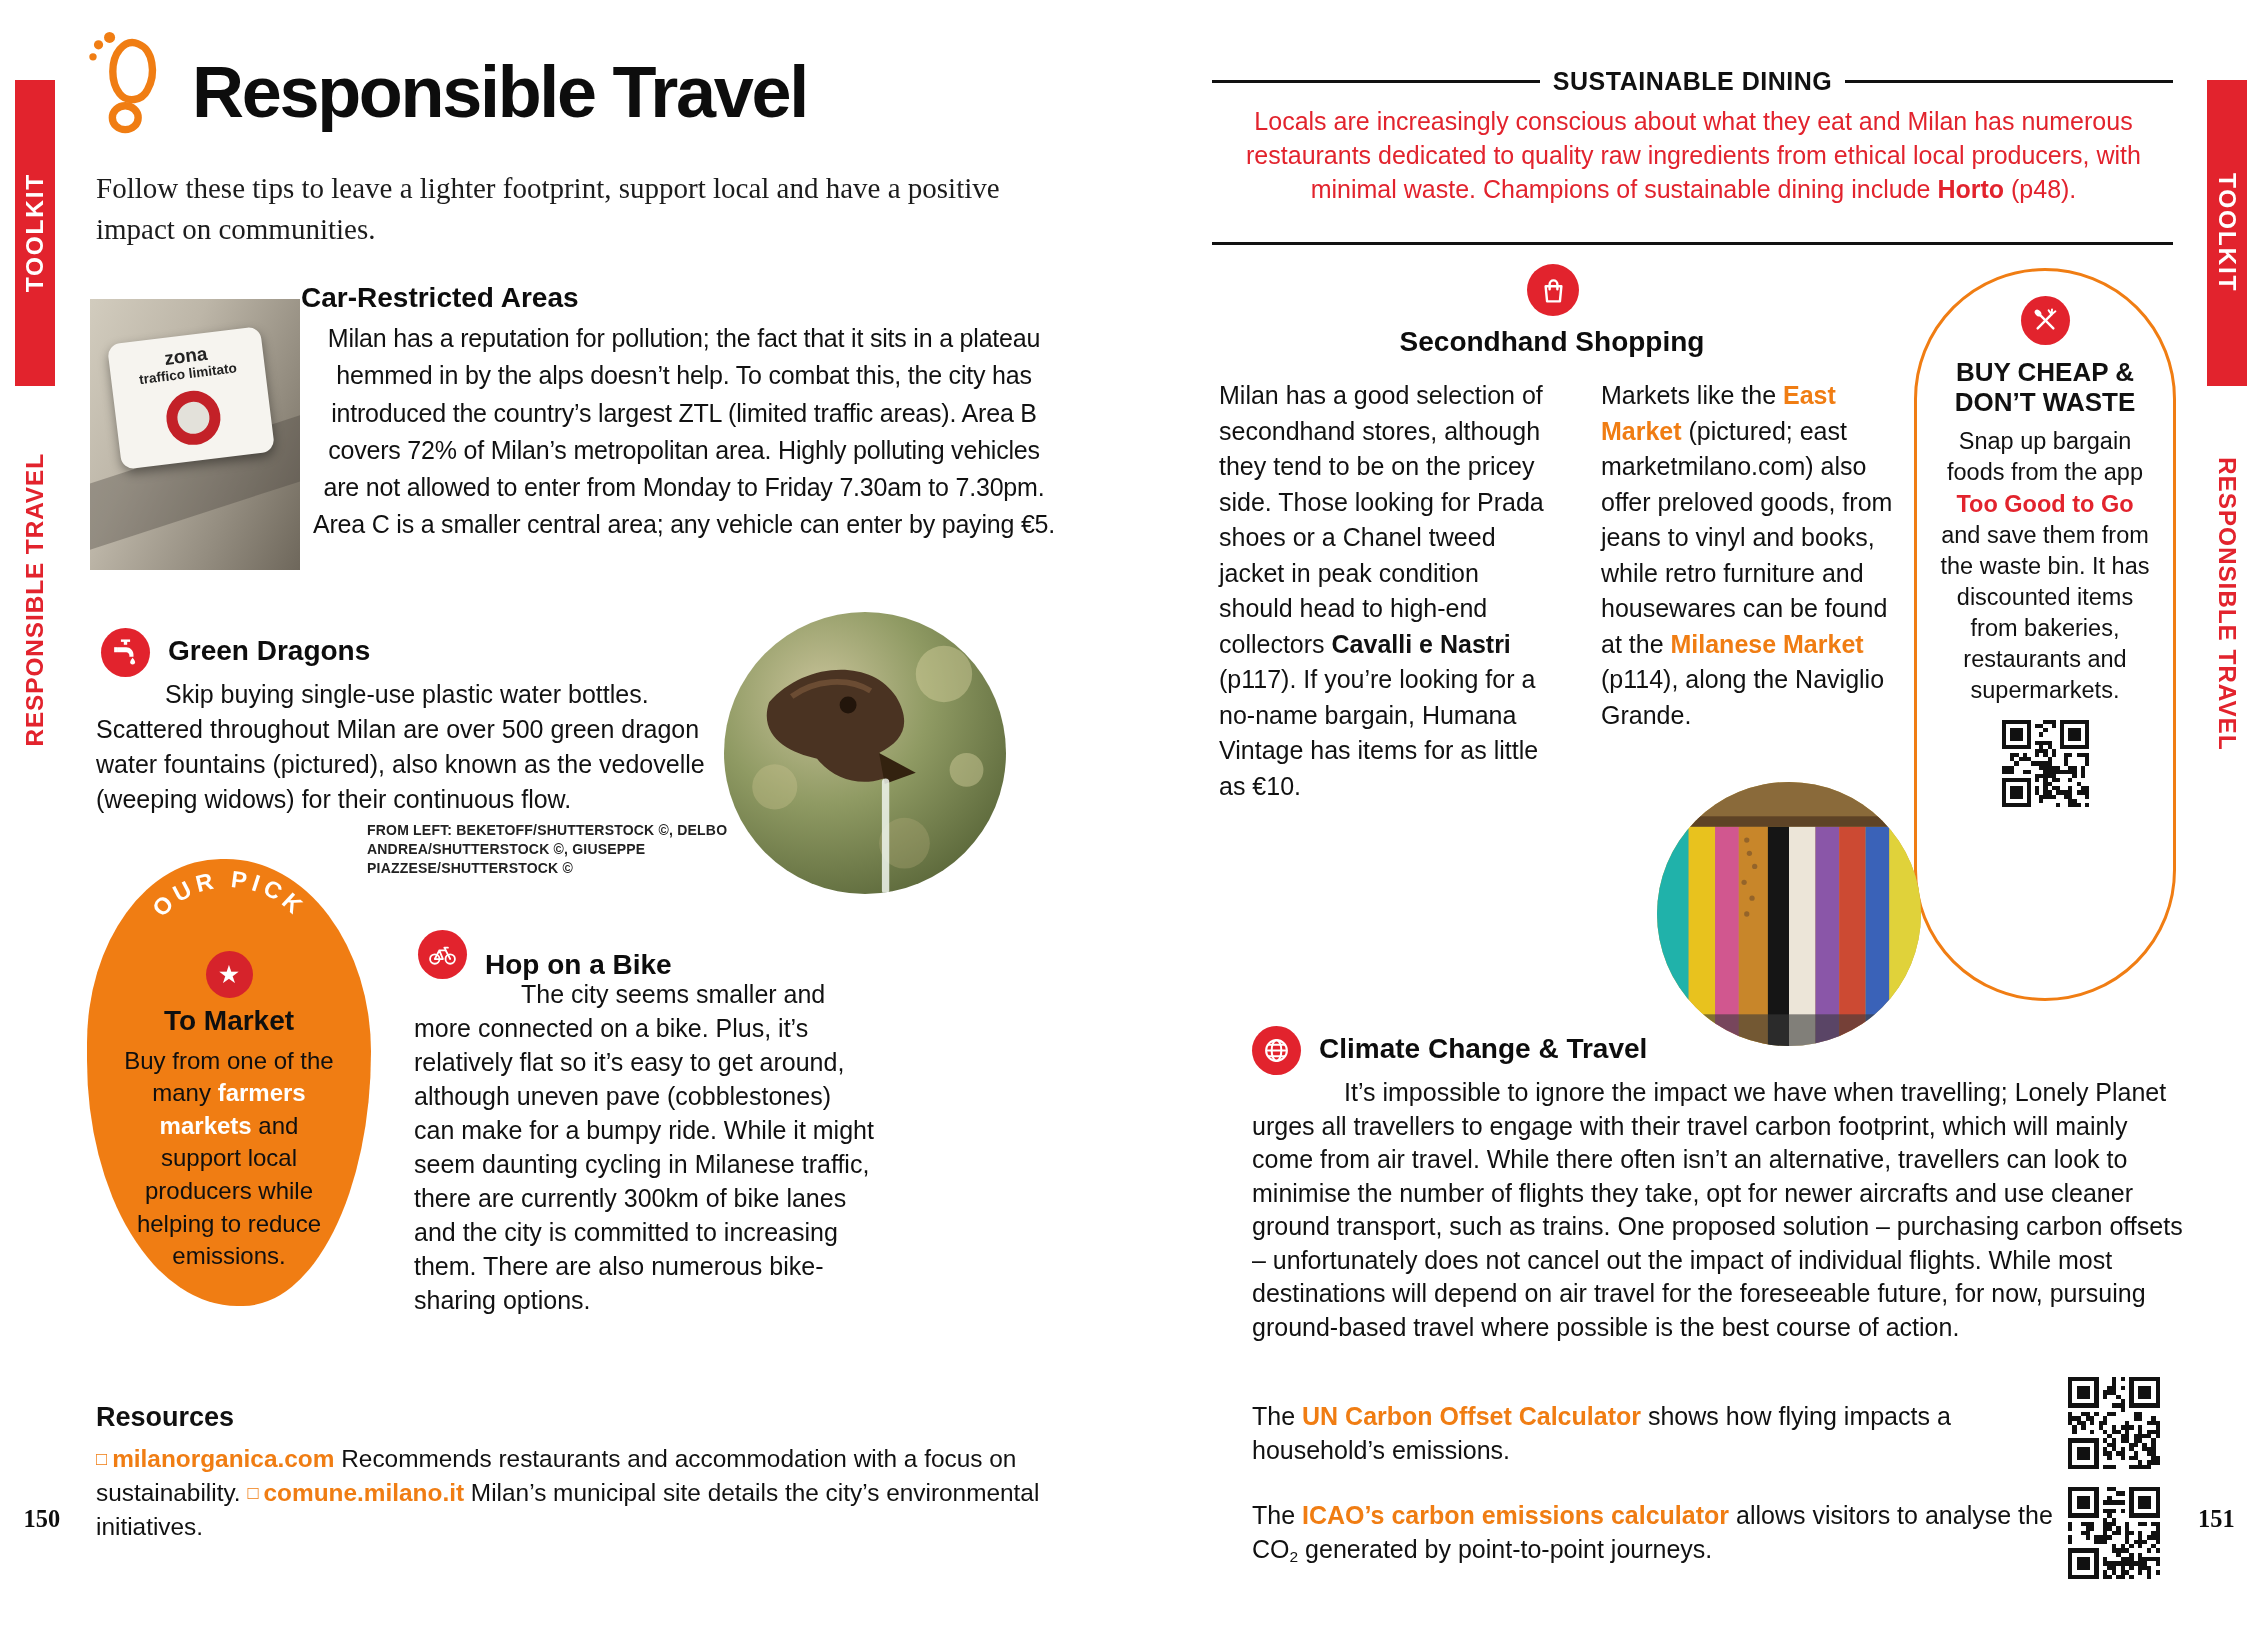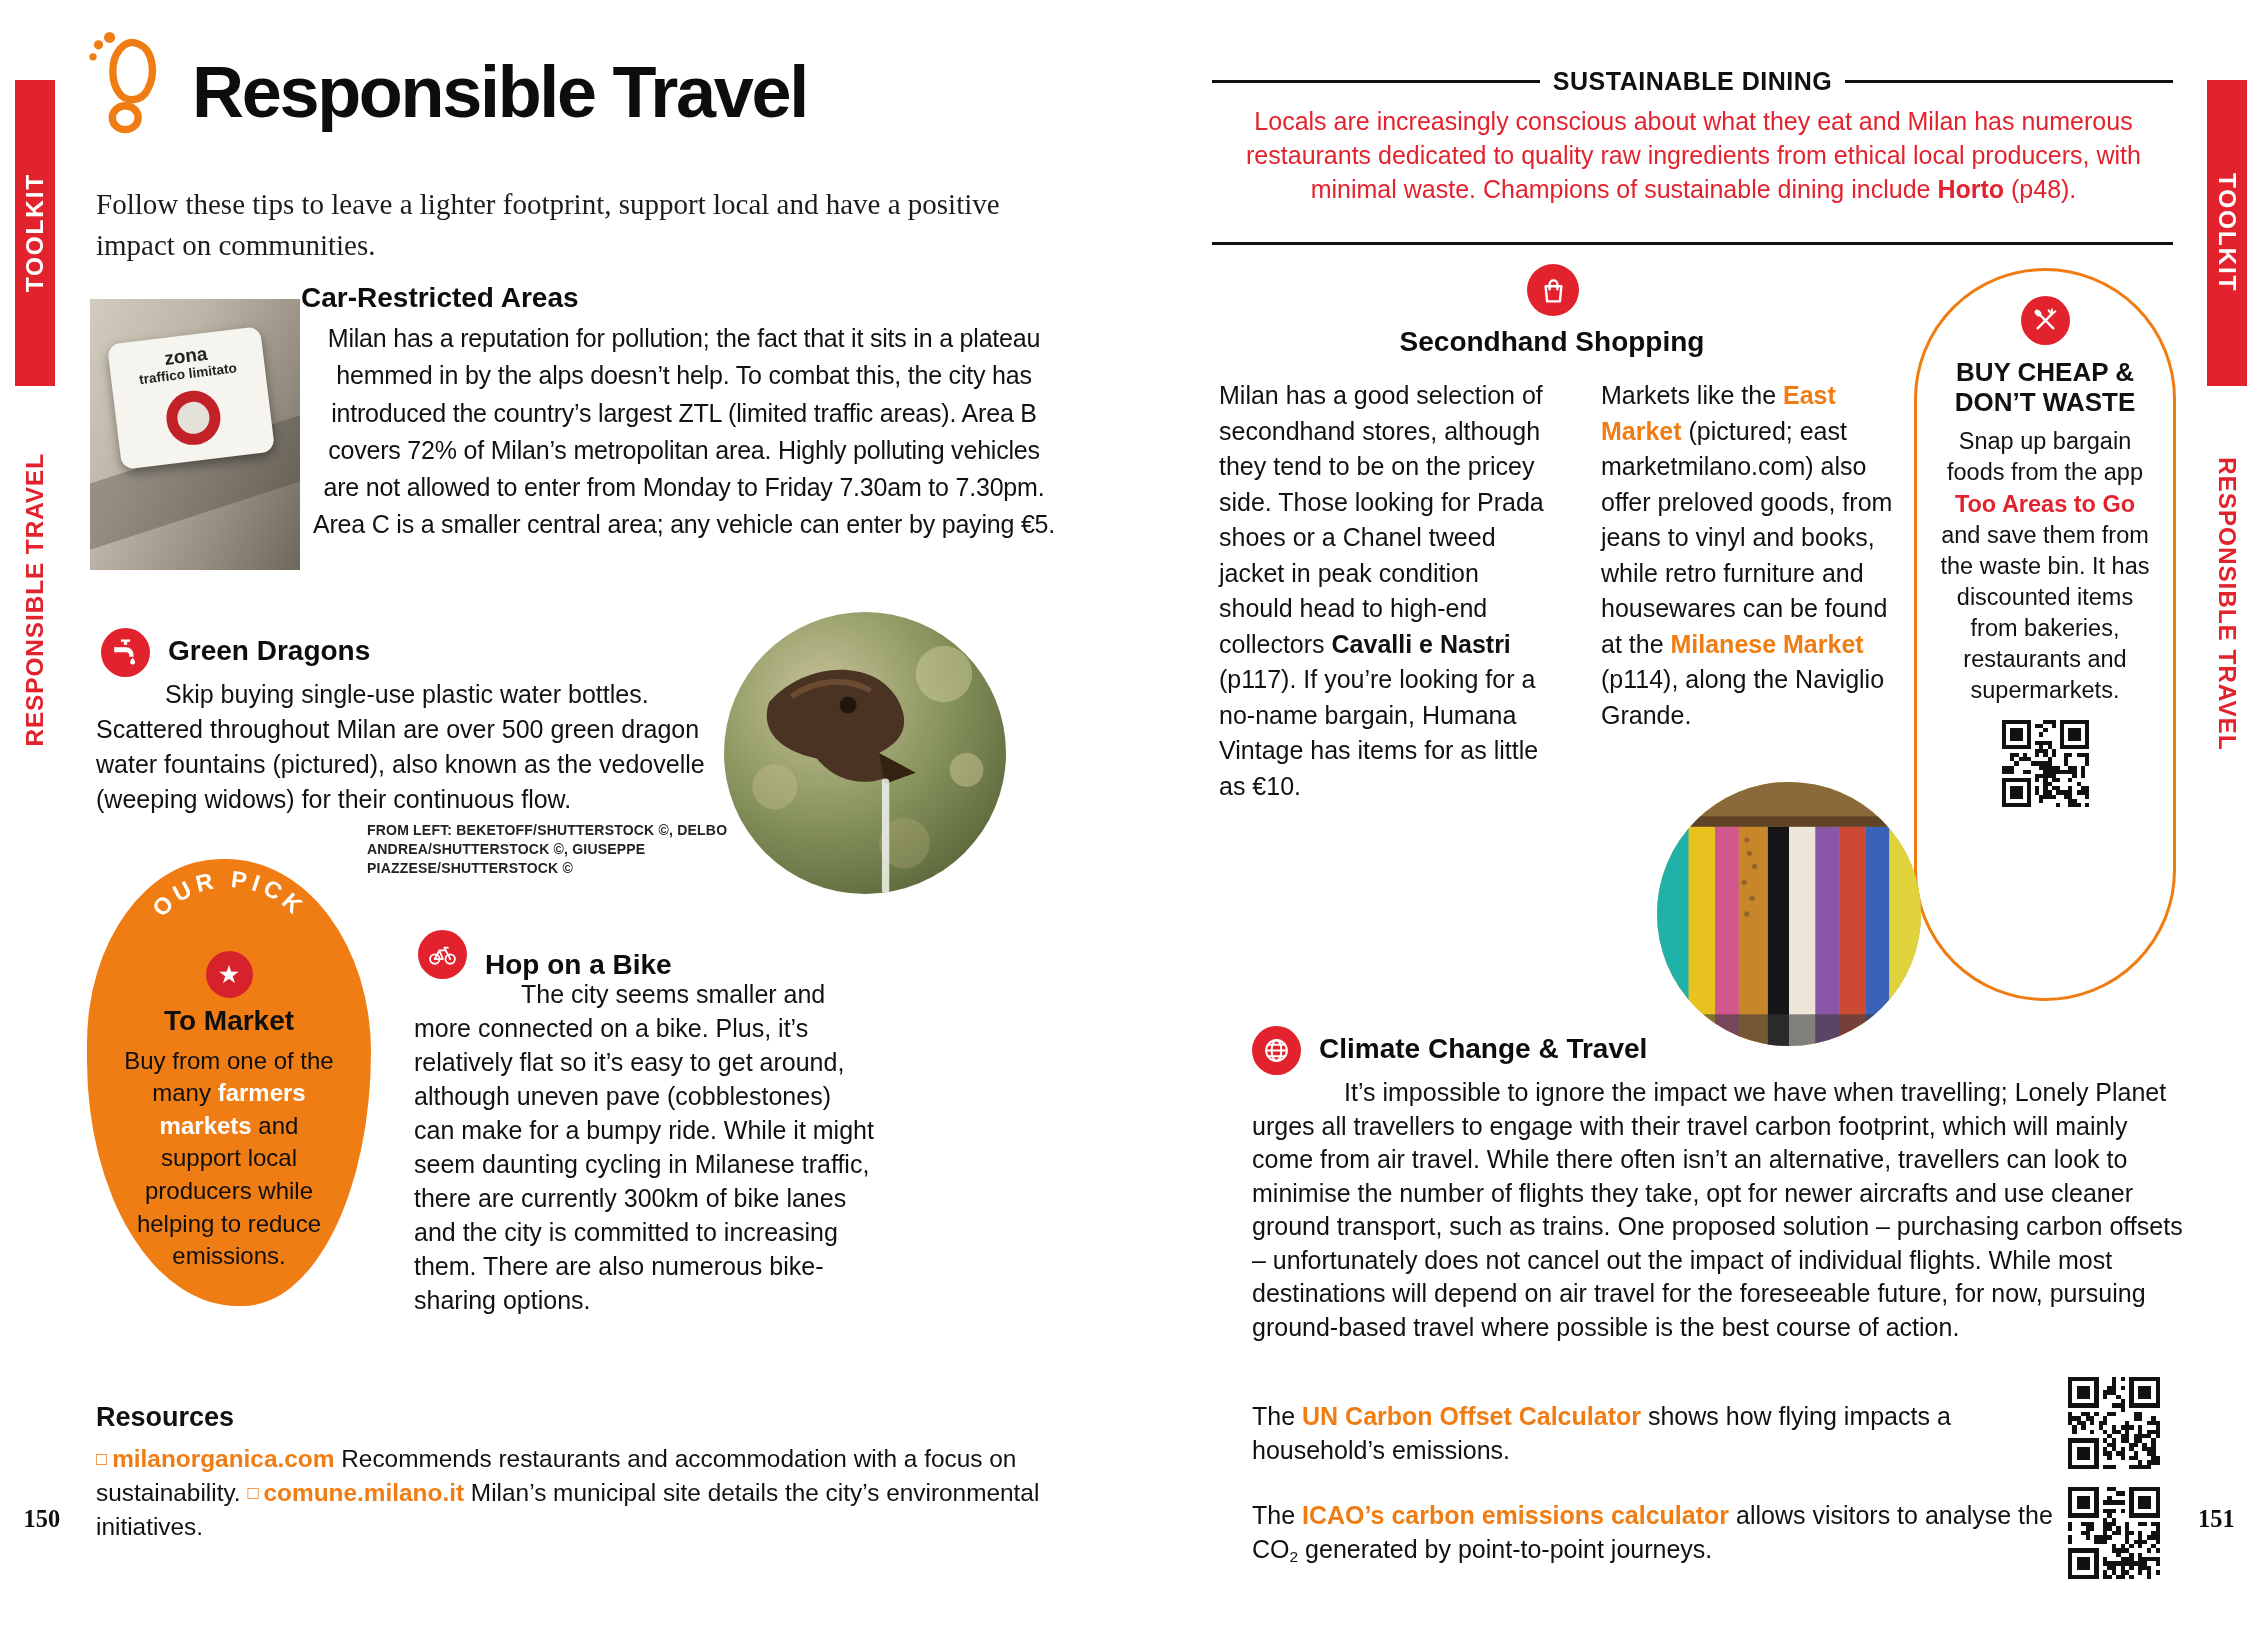--- a/index.html
+++ b/index.html
@@ -20,21 +20,21 @@
   .sec-label  { color:var(--red); font-weight:700; font-size:24.4px; letter-spacing:0.9px; white-space:nowrap; }
   #ls-toolkit { left:14.5px;  top:80px; }
   #rs-toolkit { left:2207px; top:80px; }
   #ls-section { left:14.5px;  top:387px; height:425px; }
   #rs-section { left:2207px; top:387px; height:434px; }
 
   
   #footprint { left:81px; top:31px; width:83px; height:103px; }
   #title { left:192px; top:51px; font-size:72px; font-weight:900; letter-spacing:-2.3px; color:#0d0d0d; }
   #intro { left:96px; top:168px; width:968px; font-family:"Liberation Serif", serif;
-           font-size:29px; line-height:1.4; color:#1c1c1c;margin-top:16px; }
+           font-size:29px; line-height:1.4; color:#1c1c1c; }
 
   
   #ztl { left:90px; top:299px; width:210px; height:271px; overflow:hidden;
          background:linear-gradient(115deg,#d2ccbe 0%,#bdb6a8 35%,#948d80 70%,#6e675b 100%); }
   #ztl .streak { position:absolute; left:-36px; top:136px; width:380px; height:63px;
                  background:rgba(70,64,56,.35); transform:rotate(-18deg); }
   .ztl-sign { position:absolute; left:23.5px; top:36px; width:154px; padding:11px 7.2px 16.3px;
               background:#f6f4ef; border-radius:12.7px; transform:rotate(-7deg);
               box-shadow:0 4.5px 11px rgba(0,0,0,.4); text-align:center; }
   .ztl-line1 { font-size:19px; font-weight:700; color:#222; line-height:1.05; }
@@ -251,21 +251,21 @@
 <div id="bc-box" class="abs">
   <div id="bc-i" class="sec-icon">
     <svg viewBox="0 0 24 24" stroke="#fff" fill="#fff" stroke-linecap="round">
       <path d="M7 7 L18.5 18.5" fill="none" stroke-width="2"></path>
       <ellipse cx="5.8" cy="5.8" rx="2.3" ry="3.1" transform="rotate(-45 5.8 5.8)" stroke="none"></ellipse>
       <path d="M17 7 L5.5 18.5" fill="none" stroke-width="2"></path>
       <path d="M17 7 L14.6 3.6 M17 7 L17.4 2.8 M17 7 L20.2 4.4" fill="none" stroke-width="1.6"></path>
     </svg>
   </div>
   <h3 id="bc-h">BUY CHEAP &amp; DON’T WASTE</h3>
-  <p id="bc-b"><span>Snap up bargain foods from the app </span><span class="rb">Too Areas to Go</span><span> and save them from the waste bin. It has discounted items from bakeries, restaurants and supermarkets.</span></p>
+  <p id="bc-b"><span>Snap up bargain foods from the app </span><span class="rb">Too Good to Go</span><span> and save them from the waste bin. It has discounted items from bakeries, restaurants and supermarkets.</span></p>
   <div id="bc-qr" class="qr">
       <svg xmlns="http://www.w3.org/2000/svg" viewBox="0 0 21 21" shape-rendering="crispEdges" fill="#111">
         <rect x="10" y="0" width="1" height="1"></rect>
         <rect x="11" y="0" width="1" height="1"></rect>
         <rect x="12" y="0" width="1" height="1"></rect>
         <rect x="8" y="1" width="1" height="1"></rect>
         <rect x="9" y="1" width="1" height="1"></rect>
         <rect x="12" y="1" width="1" height="1"></rect>
         <rect x="10" y="2" width="1" height="1"></rect>
         <rect x="9" y="3" width="1" height="1"></rect>

